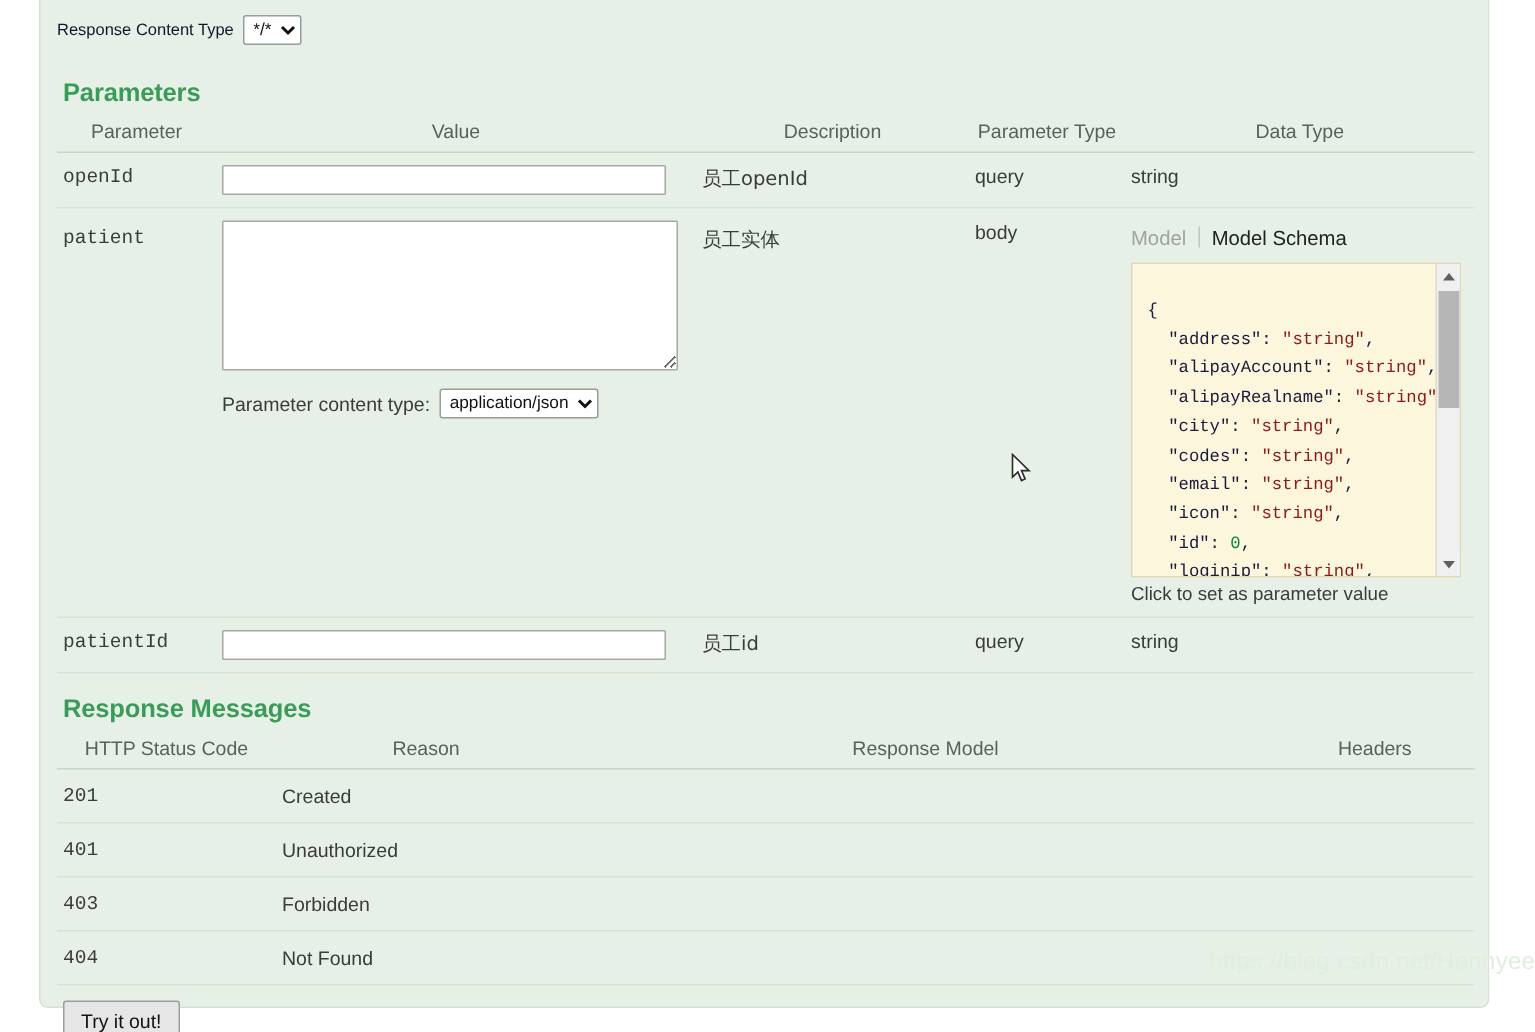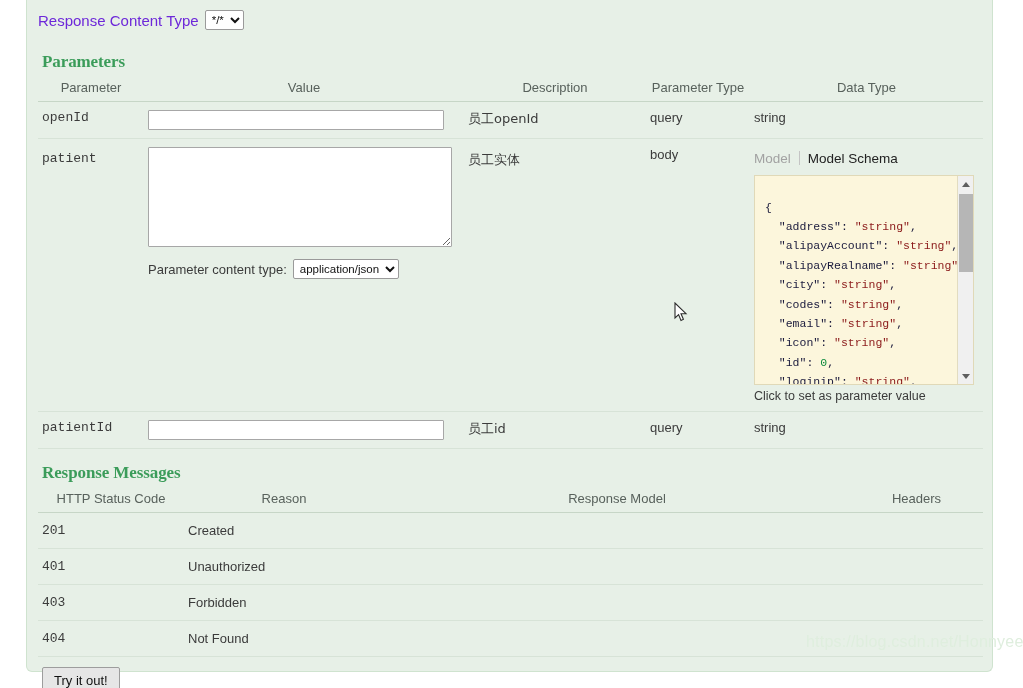--- a/index.html
+++ b/index.html
@@ -38,42 +38,41 @@
 
   
   .resp-type-row {
     display: flex;
     align-items: center;
     gap: 6px;
     padding: 8px 0 4px 0;
     height: 24px;
   }
   .resp-type-label {
-    font-size: 15px;
-    color: #6d28d9;
+    font-size: 11px;
+    color: #0f172a;
   }
   select.mini-select {
     font-family: "Liberation Sans", sans-serif;
     font-size: 11.5px;
     color: #111;
     background: #ffffff;
     border: 1px solid #9a9a9a;
     border-radius: 2px;
     padding: 1px 2px;
     height: 20px;
   }
 
   
   .section-title {
     color: #3b9c5a;
     font-size: 17px;
     font-weight: bold;
     margin: 14px 0 6px 4px;
     letter-spacing: -0.1px;
-    font-family: Liberation Serif, serif;
   }
   #params-title { margin-top: 16px; }
 
   
   table.api-table {
     width: 100%;
     border-collapse: collapse;
     table-layout: fixed;
   }
   table.api-table thead th {

